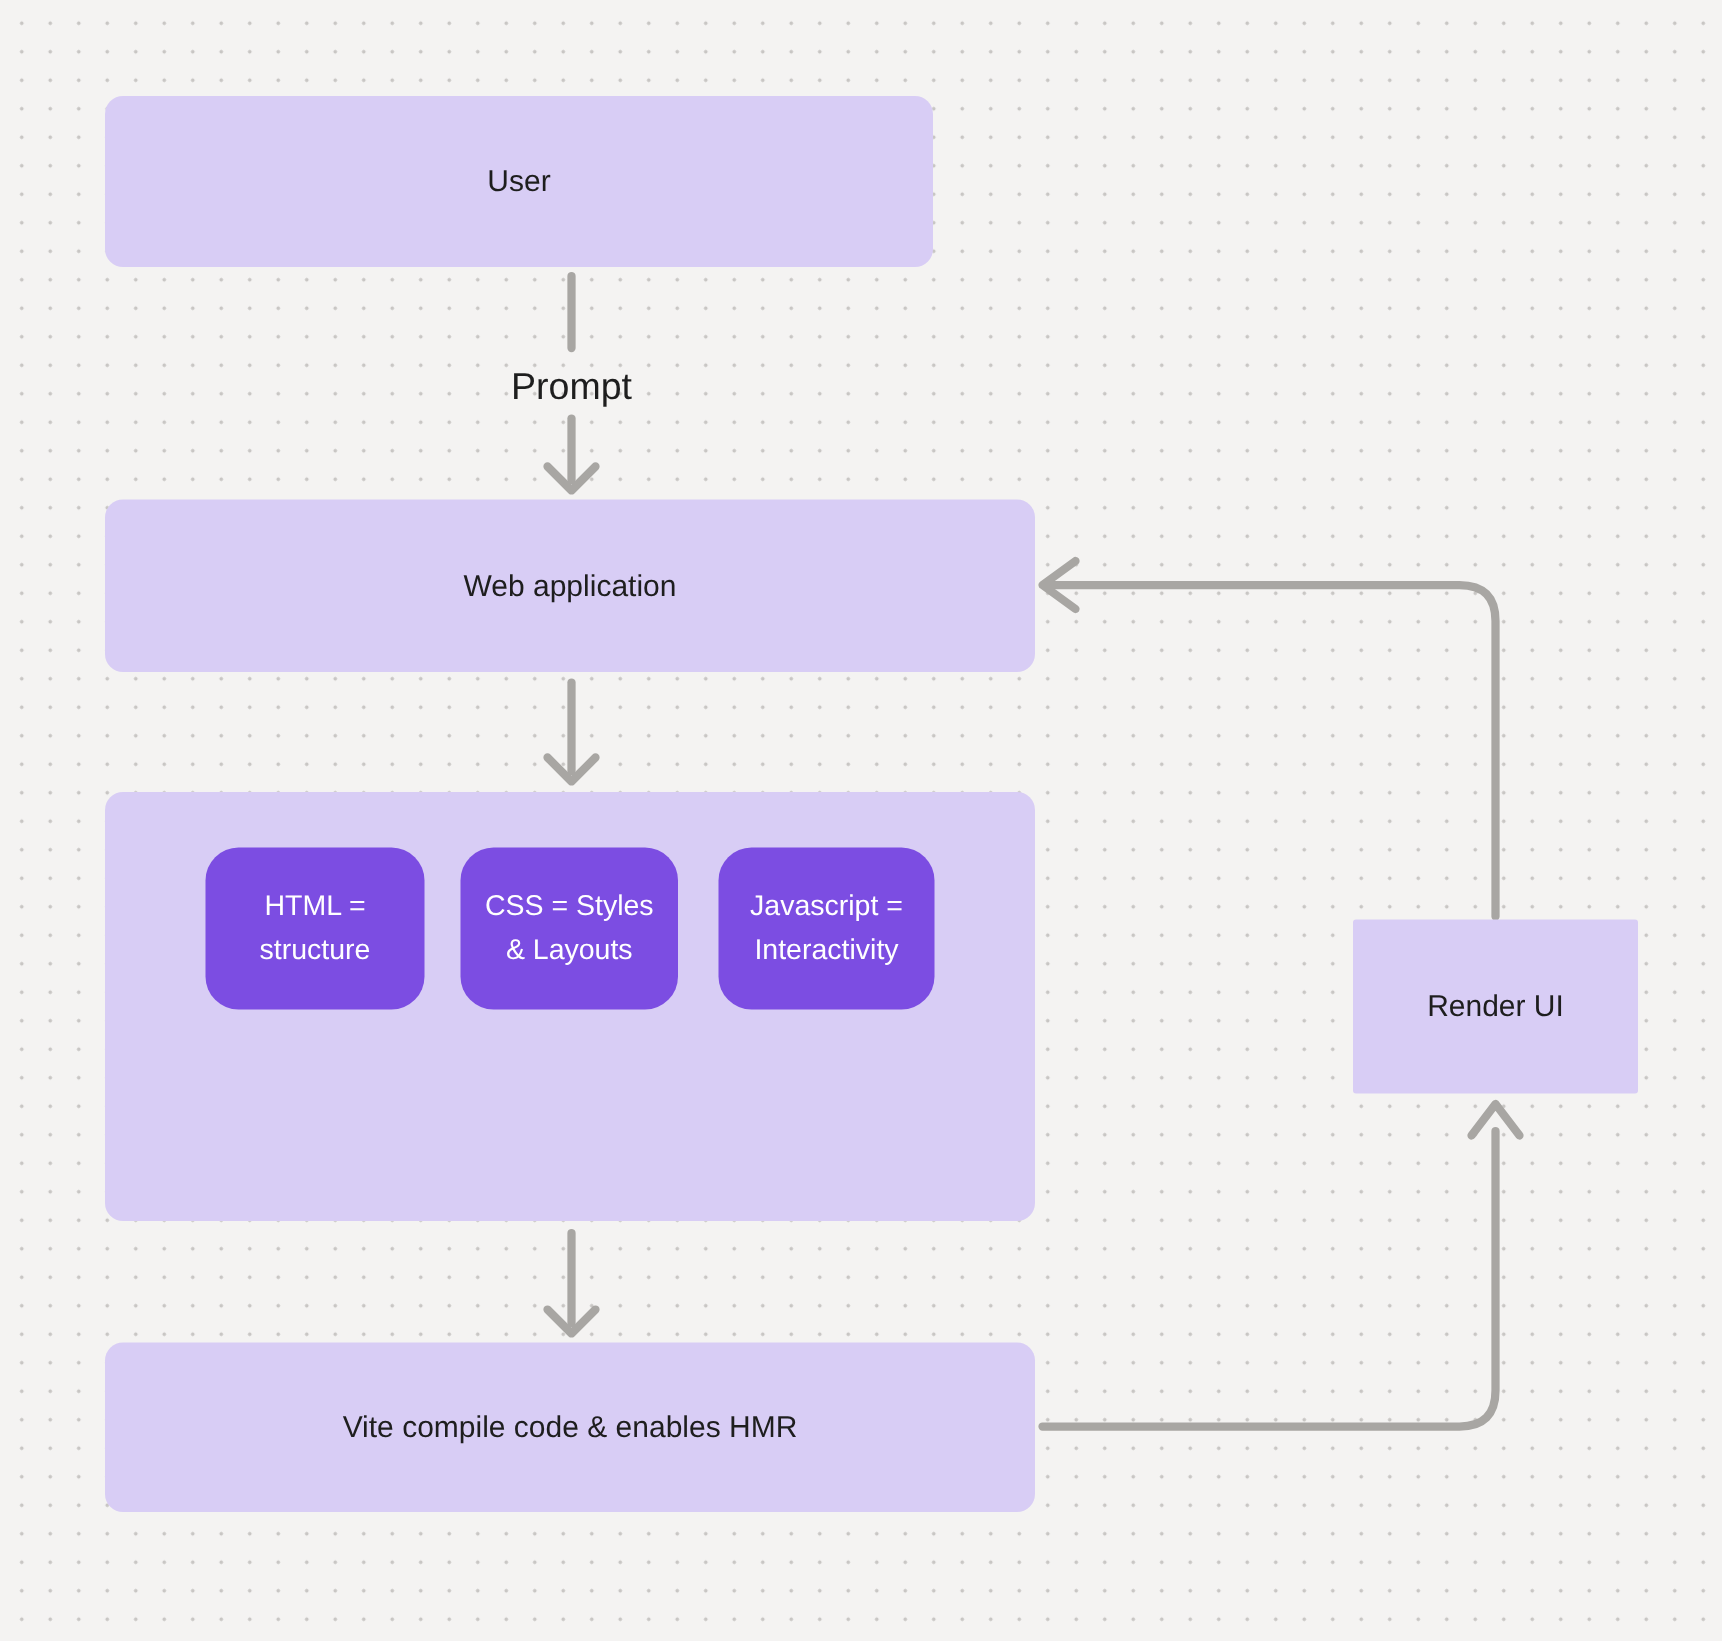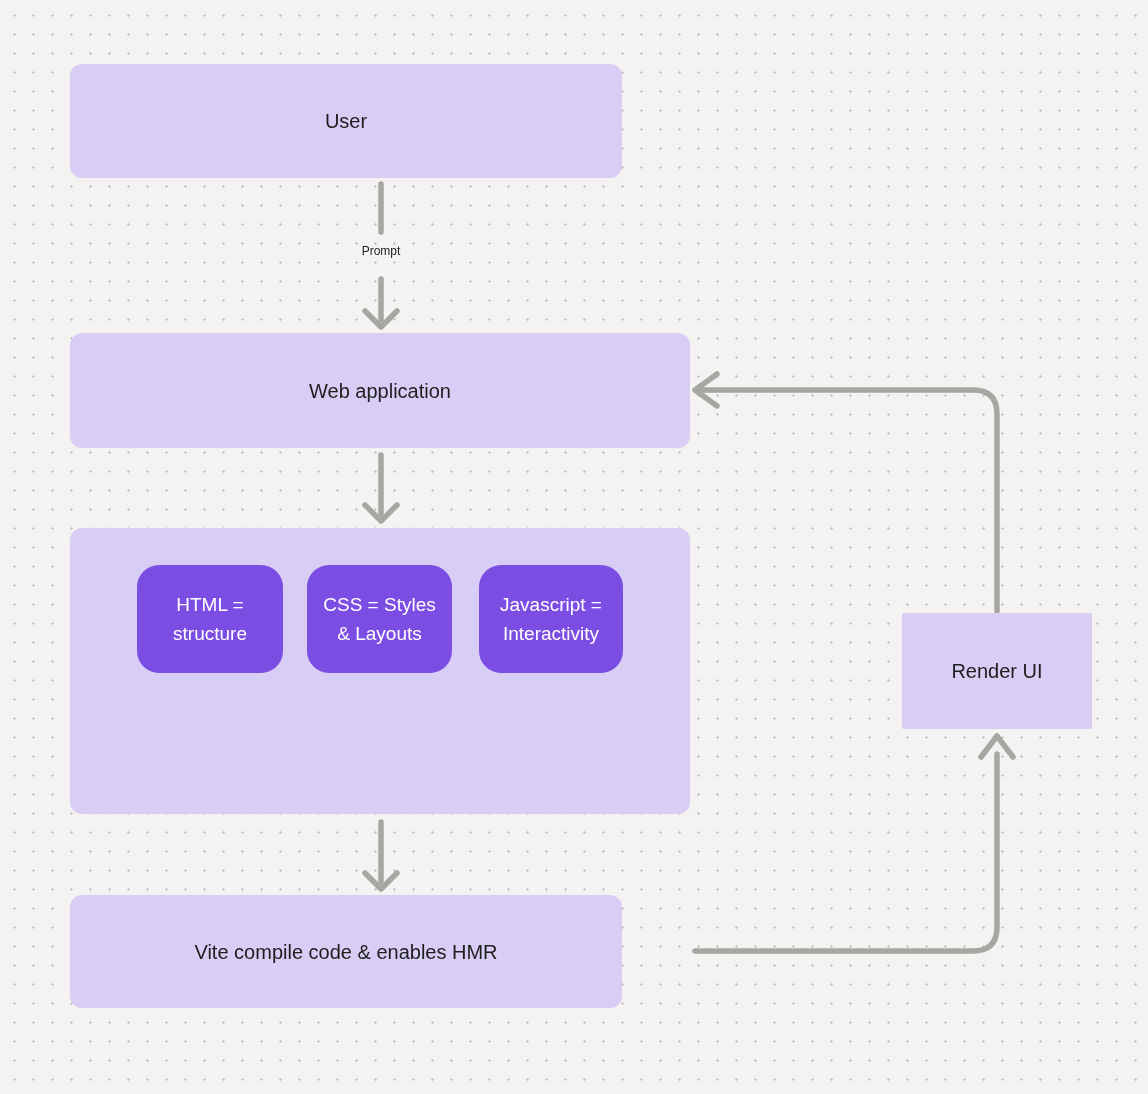--- a/index.html
+++ b/index.html
@@ -34,21 +34,21 @@
     align-items:center;
     justify-content:center;
     color:var(--text);
     font-size:20px;
     line-height:1.3;
     text-align:center;
   }
   .node-user{left:70px;top:64px;width:552px;height:114px;}
   .node-webapp{left:70px;top:333px;width:620px;height:115px;}
   .node-container{left:70px;top:528px;width:620px;height:286px;display:block;}
-  .node-vite{left:70px;top:895px;width:552px;height:113px;}
+  .node-vite{left:70px;top:895px;width:620px;height:113px;}
   .node-render{left:902px;top:613px;width:190px;height:116px;border-radius:2px;}
   .chip{
     position:absolute;
     top:37px;
     height:108px;
     background:var(--accent-fill);
     border-radius:22px;
     color:var(--accent-text);
     font-size:19px;
     line-height:29px;
@@ -79,21 +79,21 @@
     stroke-width:5.5;
     fill:none;
     stroke-linecap:round;
     stroke-linejoin:round;
   }
   .edge-label{
     position:absolute;
     left:311px;top:244px;width:140px;
     text-align:center;
     color:var(--text);
-    font-size:12px;
+    font-size:25px;
   }
 </style>
 </head>
 <body>
 
 <div class="canvas">
 
   <svg class="edge-layer" viewBox="0 0 1148 1094" xmlns="http://www.w3.org/2000/svg" aria-hidden="true">
 
     <path class="edge" d="M 381 184 L 381 232"></path>

